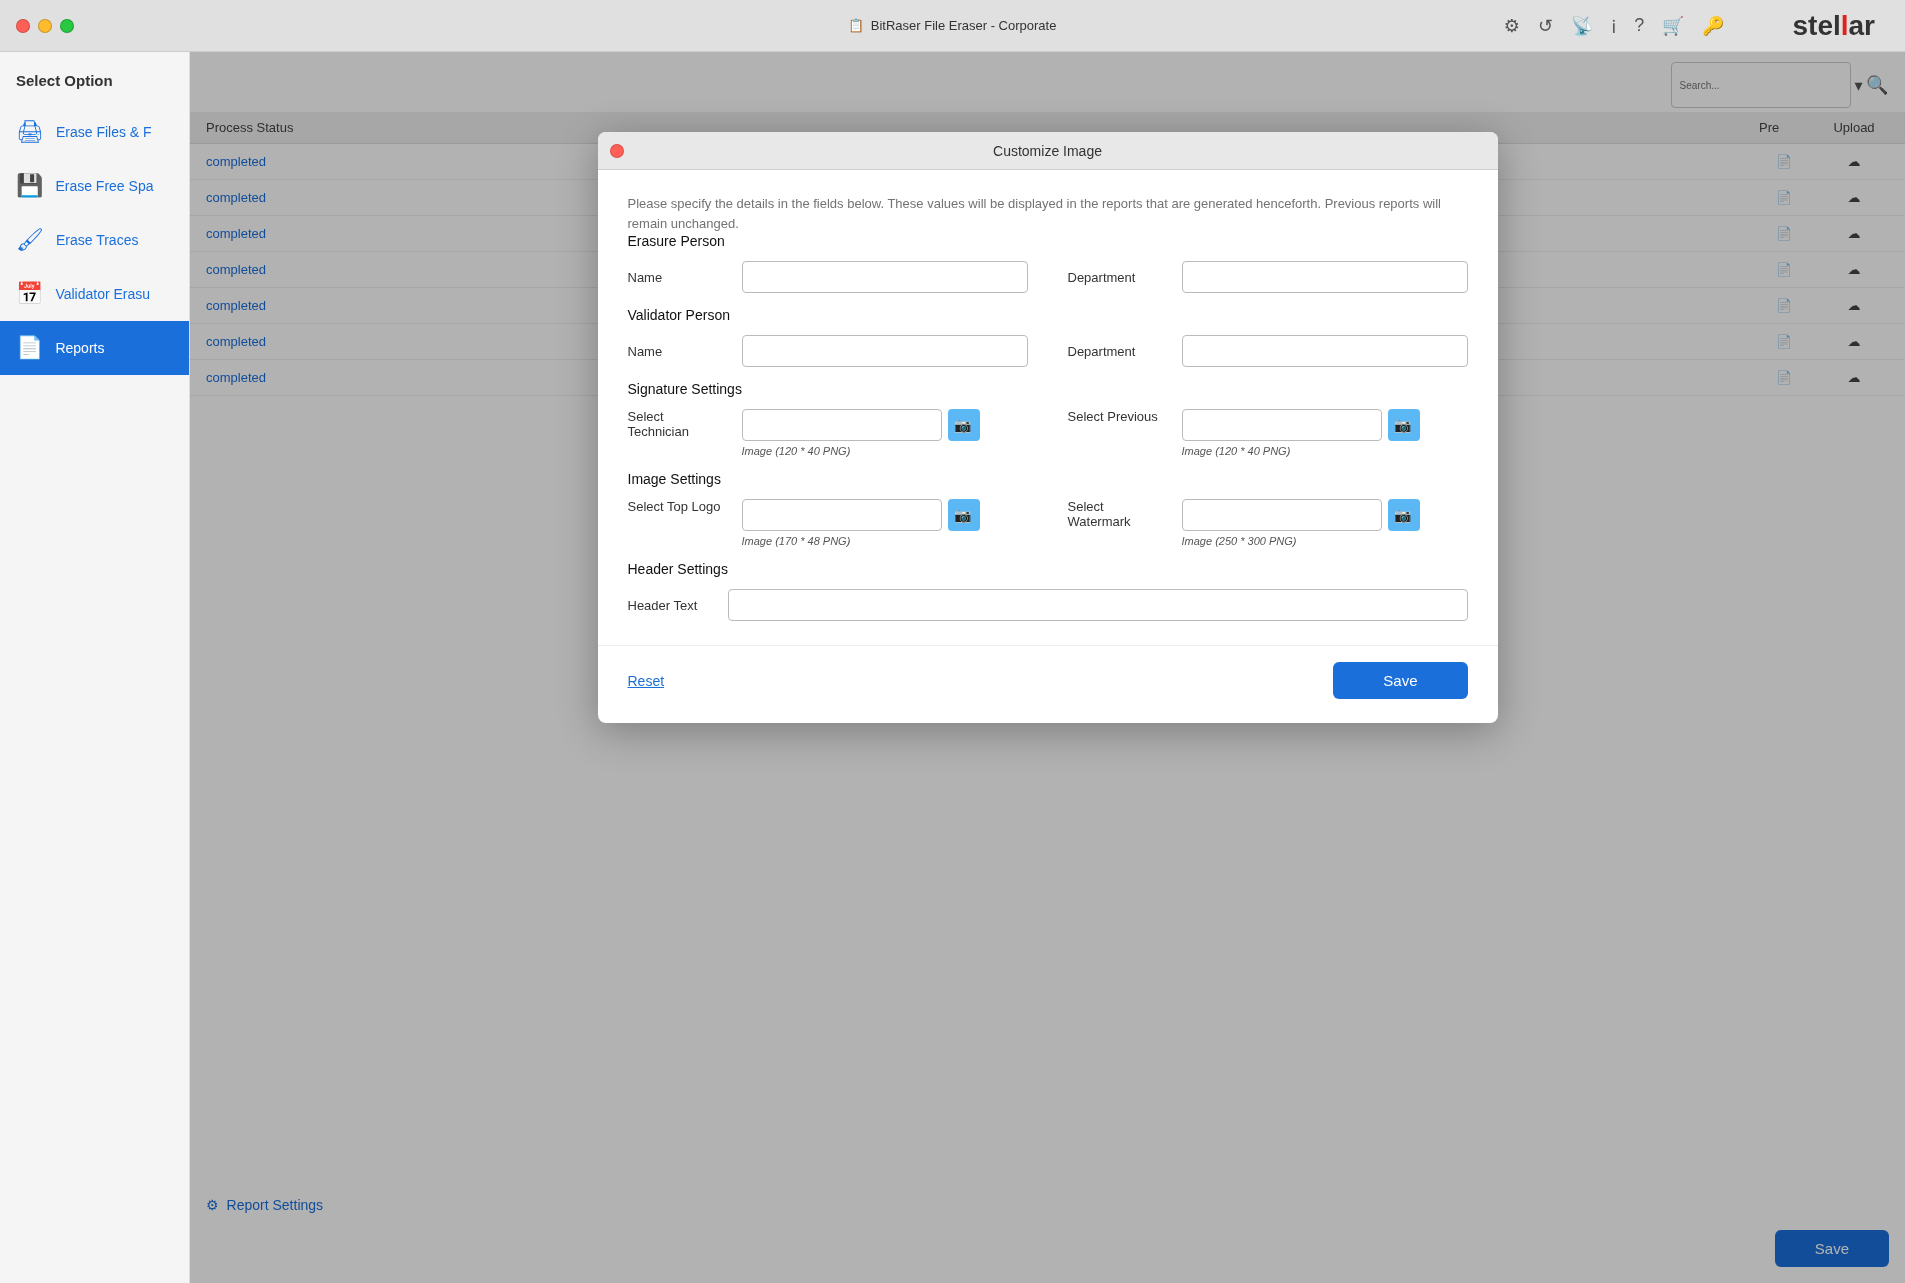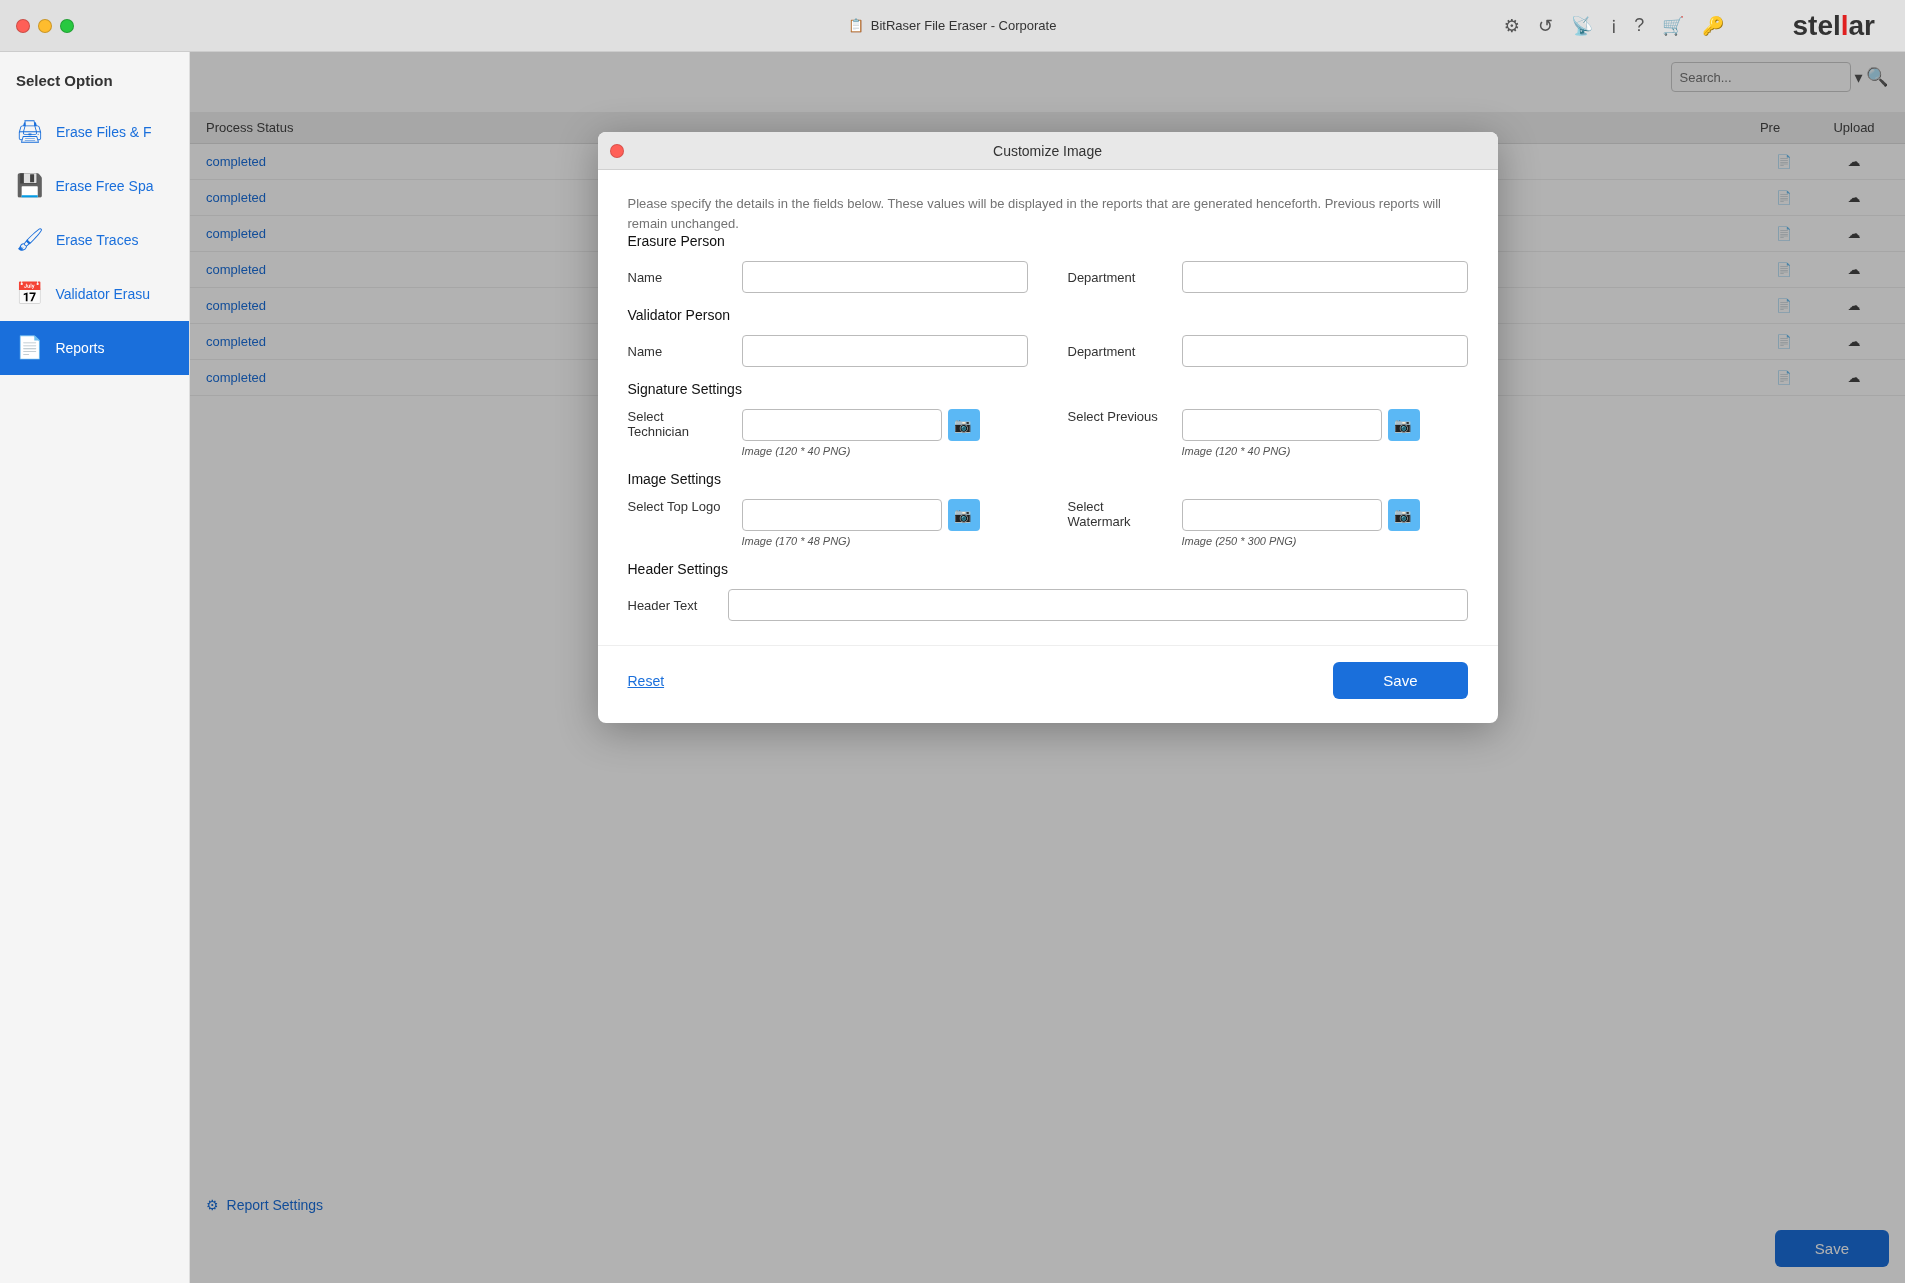--- a/index.html
+++ b/index.html
@@ -114,25 +114,25 @@
     }
 
     
     .table-header-row {
       display: flex;
       background: #f0f0f0;
       border-bottom: 1px solid #ddd;
       padding: 8px 16px;
       font-size: 13px;
       color: #444;
-      gap: 24px;
+      gap: 10px;
       margin-top: 60px;
     }
     .col-status { flex: 1; }
-    .col-pre { width: 50px; text-align: center; }
+    .col-pre { width: 50px; }
     .col-upload { width: 70px; text-align: center; }
 
     .table-row {
       display: flex;
       align-items: center;
       border-bottom: 1px solid #eee;
       padding: 10px 16px;
       font-size: 13px;
       color: #444;
       gap: 10px;
@@ -145,25 +145,25 @@
     .search-bar {
       position: absolute;
       top: 10px;
       right: 16px;
       display: flex;
       align-items: center;
       gap: 4px;
     }
     .search-input {
       width: 180px;
-      height: 30px;
+      height: 46px;
       border: 1px solid #ccc;
       border-radius: 4px;
       padding: 0 8px;
-      font-size: 13px;
+      font-size: 10px;
     }
     .search-icon { font-size: 18px; color: #555; cursor: pointer; }
     .dropdown-arrow { color: #555; cursor: pointer; }
 
     
     .bottom-save {
       position: absolute;
       bottom: 16px;
       right: 16px;
     }

